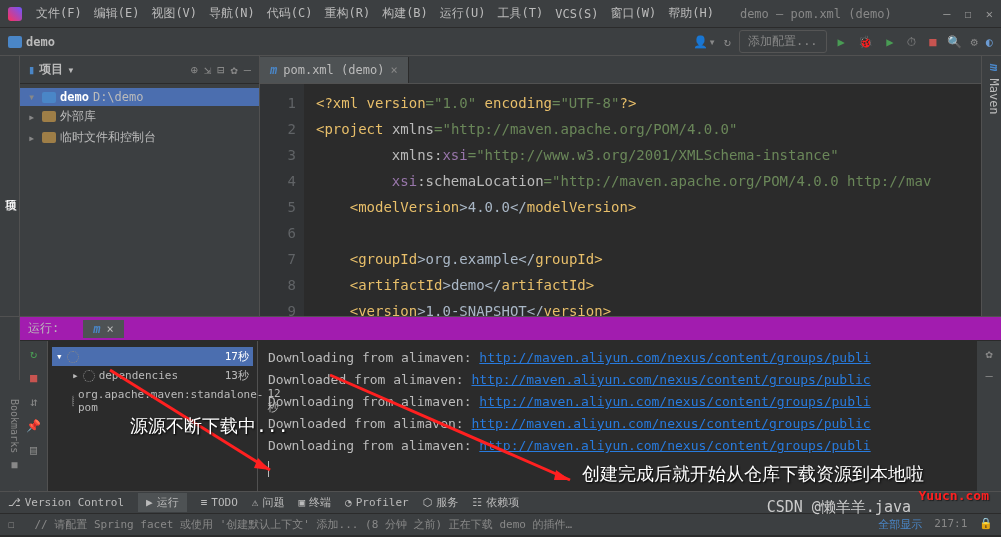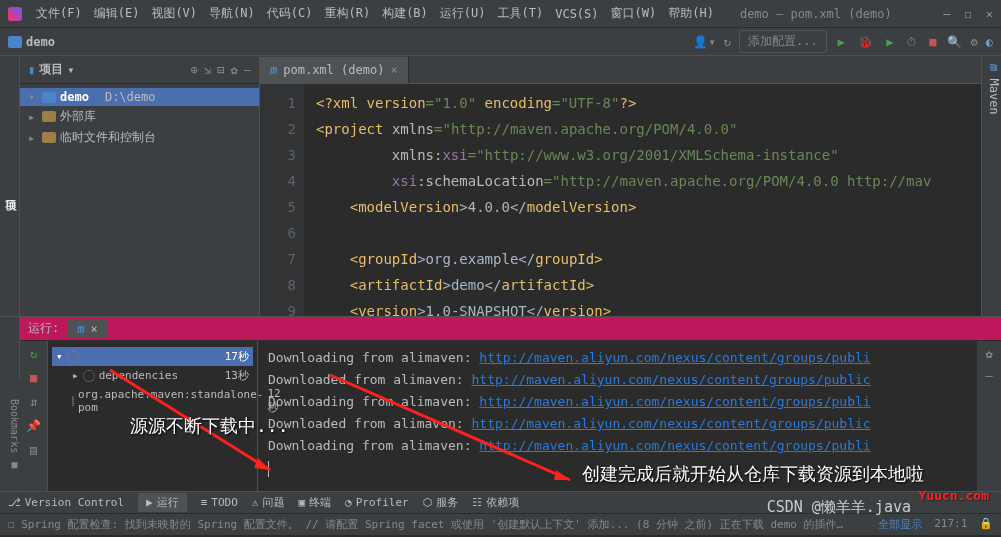--- a/index.html
+++ b/index.html
@@ -31,21 +31,21 @@
 .editor-area { flex:1; display:flex; flex-direction:column; }
 .editor-tabs { height:28px; background:#3c3f41; display:flex; align-items:center; border-bottom:1px solid #515151; }
 .editor-tab { height:26px; display:flex; align-items:center; padding:0 10px; background:#4e5254; border-right:1px solid #2b2b2b; gap:6px; }
 .m-icon { color:#4a86c7; font-weight:bold; font-style:italic; }
 .editor-body { flex:1; display:flex; background:#2b2b2b; font-family:Consolas,monospace; font-size:14px; overflow:hidden; }
 .gutter { width:44px; background:#313335; text-align:right; padding:6px 8px 0 0; color:#606366; line-height:26px; }
 .code { flex:1; padding:6px 0 0 12px; line-height:26px; white-space:pre; color:#a9b7c6; } .tag { color:#e8bf6a; } .attr { color:#bababa; } .str { color:#6a8759; } .ns { color:#9876aa; }
 .bottom-panel { border-top:1px solid #515151; background:#2b2b2b; height:175px; display:flex; }
 .bp-left { width:20px; background:#3c3f41; border-right:1px solid #515151; }
 .bp-content { flex:1; display:flex; flex-direction:column; }
-.bp-header { height:24px; background:#be185d; display:flex; align-items:center; padding:0 8px; gap:8px; border-bottom:1px solid #2b2b2b;text-align:center; }
+.bp-header { height:24px; background:#a21caf; display:flex; align-items:center; padding:0 8px; gap:24px; border-bottom:1px solid #2b2b2b;text-align:center; }
 .bp-tab { background:#4e5254; padding:2px 10px; display:flex; align-items:center; gap:6px; }
 .bp-body { flex:1; display:flex; }
 .bp-toolbar { width:28px; background:#3c3f41; border-right:1px solid #515151; display:flex; flex-direction:column; align-items:center; padding-top:6px; gap:10px; }
 .bp-toolbar span { color:#888; cursor:pointer; }
 .bp-tree { width:210px; border-right:1px solid #515151; padding:6px 4px; font-size:11px; }
 .bp-tree-item { display:flex; align-items:center; gap:4px; padding:2px 4px; }
 .bp-tree-item.sel { background:#4b6eaf; color:#fff; }
 .spinner { width:12px; height:12px; border:1.5px dotted #888; border-radius:50%; }
 .console { flex:1; padding:6px 10px; font-family:Consolas,monospace; font-size:13px; line-height:22px; overflow:hidden; white-space:nowrap; }
 .console .url { color:#287bde; text-decoration:underline; }
@@ -123,21 +123,21 @@
         <span>⊟</span>
         <span>✿</span>
         <span>—</span>
       </div>
     </div>
     <div class="tree">
       <div class="tree-item selected">
         <span class="chevron">▾</span>
           <span class="folder-blue"></span>
         <b>demo</b>
-        <span style="color:#bbb;margin-left:12px">D:\demo</span>
+        <span style="color:#bbb;margin-left:0">D:\demo</span>
       </div>
       <div class="tree-item">
         <span class="chevron">▸</span>
           <span class="folder-orange"></span>
         <span>外部库</span>
       </div>
       <div class="tree-item">
         <span class="chevron">▸</span>
           <span class="folder-orange"></span>
         <span>临时文件和控制台</span>
@@ -236,21 +236,21 @@
   <span class="tab">≡ <span>TODO</span></span>
   <span class="tab">⚠ <span>问题</span></span>
   <span class="tab">▣ <span>终端</span></span>
   <span class="tab">◔ <span>Profiler</span></span>
   <span class="tab">⬡ <span>服务</span></span>
   <span class="tab">☷ <span>依赖项</span></span>
 </div>
 
 <div class="statusbar">
   <span>☐</span>&nbsp;
-  <span>Spring 配置检查: 找到未映射的 Spring 配置文件。</span>&nbsp;
+  &nbsp;
   <span>// 请配置 Spring facet 或使用 '创建默认上下文' 添加... (8 分钟 之前)</span>&nbsp;
   <span>正在下载 demo 的插件…</span>
   <div class="right">
     <span style="color:#4a86c7">全部显示</span>
     <span>217:1</span>
     <span>🔒</span>
   </div>
 </div>
 
 <svg class="arrow" style="left:60px;top:360px" width="220" height="120">

